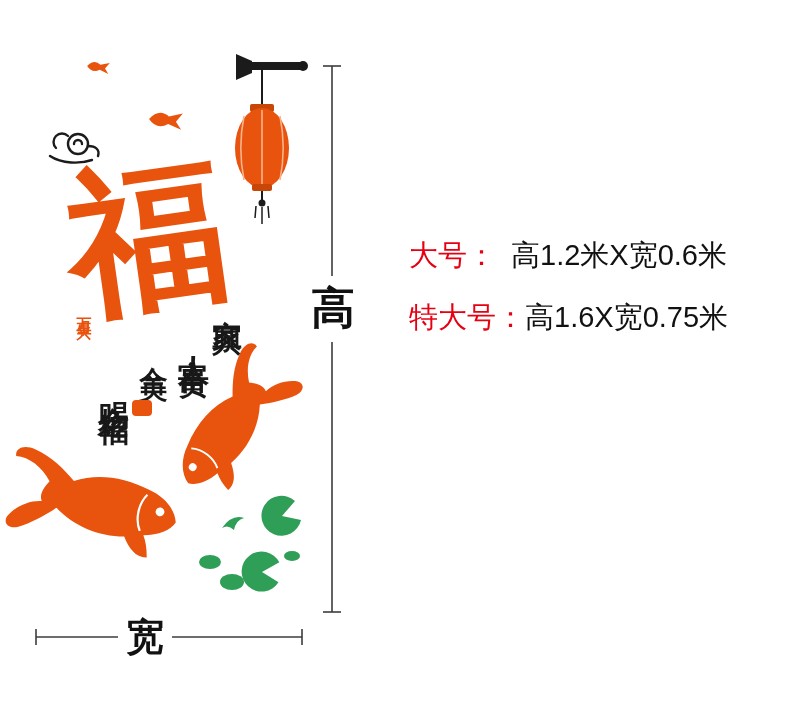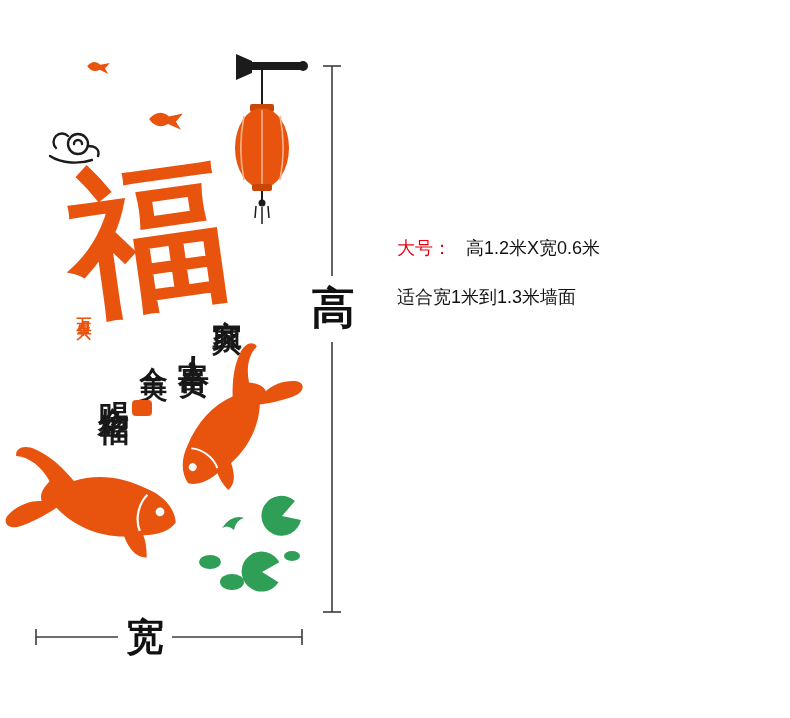--- a/index.html
+++ b/index.html
@@ -12,21 +12,21 @@
   .vtext{position:absolute;writing-mode:vertical-rl;text-orientation:upright;}
   .seal-top{left:74px;top:306px;font-size:15px;font-weight:700;color:#e8530e;letter-spacing:3px;}
   .col{color:#181818;font-weight:700;letter-spacing:5px;}
   .col1{left:206px;top:296px;font-size:30px;}
   .col2{left:172px;top:330px;font-size:31px;}
   .col3{left:134px;top:344px;font-size:28px;}
   .col4{left:92px;top:378px;font-size:31px;}
   .seal-mid{left:132px;top:400px;font-size:14px;font-weight:700;color:#ffffff;background:#e8530e;
             padding:5px 3px;border-radius:4px;letter-spacing:3px;line-height:1;}
   .specs{position:absolute;left:393px;top:238px;color:#111111;}
-  .spec-line{margin:0 0 27px 4px;font-size:18px;line-height:1.2;white-space:nowrap;}
+  .spec-line{margin:0 0 27px 16px;font-size:29px;line-height:1.2;white-space:nowrap;}
   .red{color:#e60012;}
   .wide-gap{margin-right:15px;}
 </style>
 </head>
 <body>
 
 <div class="stage">
 
   <svg class="art" width="360" height="660" viewBox="0 0 360 660" aria-hidden="true">
     <defs>
@@ -113,16 +113,16 @@
 
   <div class="vtext col col1">家興</div>
   <div class="vtext col col2">人富贵</div>
   <div class="vtext col col3">合美</div>
   <div class="vtext col col4">赐金福</div>
 
   <div class="vtext seal-mid">吉祥</div>
 
   <div class="specs">
     <p class="spec-line"><span class="red wide-gap">大号：</span><span>高1.2米X宽0.6米</span></p>
-    <p class="spec-line">适合宽1米到1.3米墙面</p>
+    <p class="spec-line"><span class="red">特大号：</span><span>高1.6X宽0.75米</span></p>
   </div>
 
 </div>
 
 </body></html>

